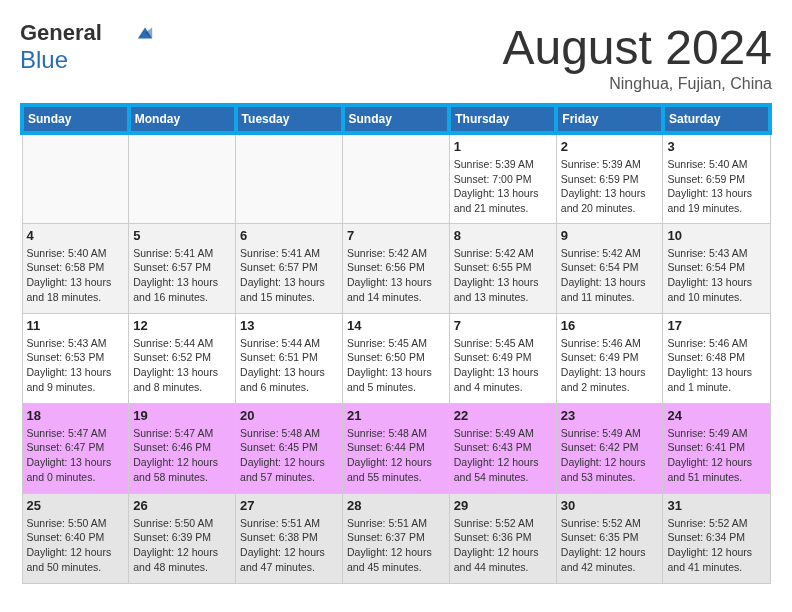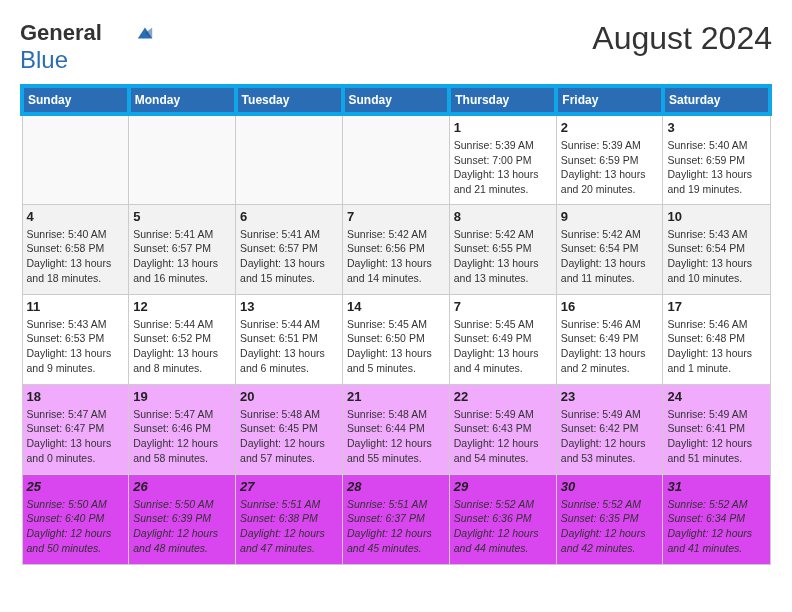--- a/index.html
+++ b/index.html
@@ -33,21 +33,21 @@
     .logo-blue { color: #2a6db5; }
     .logo-icon {
       width: 18px;
       height: 18px;
       margin-left: 2px;
     }
     .title-block {
       text-align: right;
     }
     .month-title {
-      font-size: 32px;
+      font-size: 48px;
       font-weight: normal;
       color: #333;
     }
     .location {
       font-size: 16px;
       color: #555;
     }
     .calendar {
       width: 100%;
       border-collapse: collapse;
@@ -87,41 +87,42 @@
     tr:nth-child(odd) td:not(.empty) {
       background: #fff;
     }
     tr:nth-child(even) td:not(.empty) {
       background: #f2f2f2;
     }
     .calendar tbody tr:nth-child(1) td { background: #fff; }
     .calendar tbody tr:nth-child(2) td { background: #f2f2f2; }
     .calendar tbody tr:nth-child(3) td { background: #fff; }
     .calendar tbody tr:nth-child(4) td { background: #f0abfc; }
-    .calendar tbody tr:nth-child(5) td { background: #d946ef; font-style: italic; }
+    .calendar tbody tr:nth-child(5) td { background: #e5e5e5; }
     .calendar tbody tr:nth-child(1) td.empty { background: #f9f9f9; }
   </style>
 </head>
 <body>
 
 <div class="header">
   <div class="logo">
     <div class="logo-text">
       <span class="logo-general">General</span>
       <svg class="logo-icon" viewBox="0 0 20 20" fill="none">
         <polygon points="2,16 10,4 18,16" fill="#2a6db5"></polygon>
         <polygon points="10,10 18,4 18,16" fill="#1a4a8a" opacity="0.5"></polygon>
       </svg>
     </div>
     <div style="display:flex; align-items:center;">
       <span class="logo-blue" style="color:#2a6db5; font-size:24px; font-weight:normal;">Blue</span>
     </div>
   </div>
   <div class="title-block">
     <div class="month-title">August 2024</div>
+    <div class="location">Ninghua, Fujian, China</div>
   </div>
 </div>
 
 <table class="calendar">
   <thead>
     <tr>
     <th>Sunday</th>
         <th>Monday</th>
         <th>Tuesday</th>
         <th>Sunday</th>

